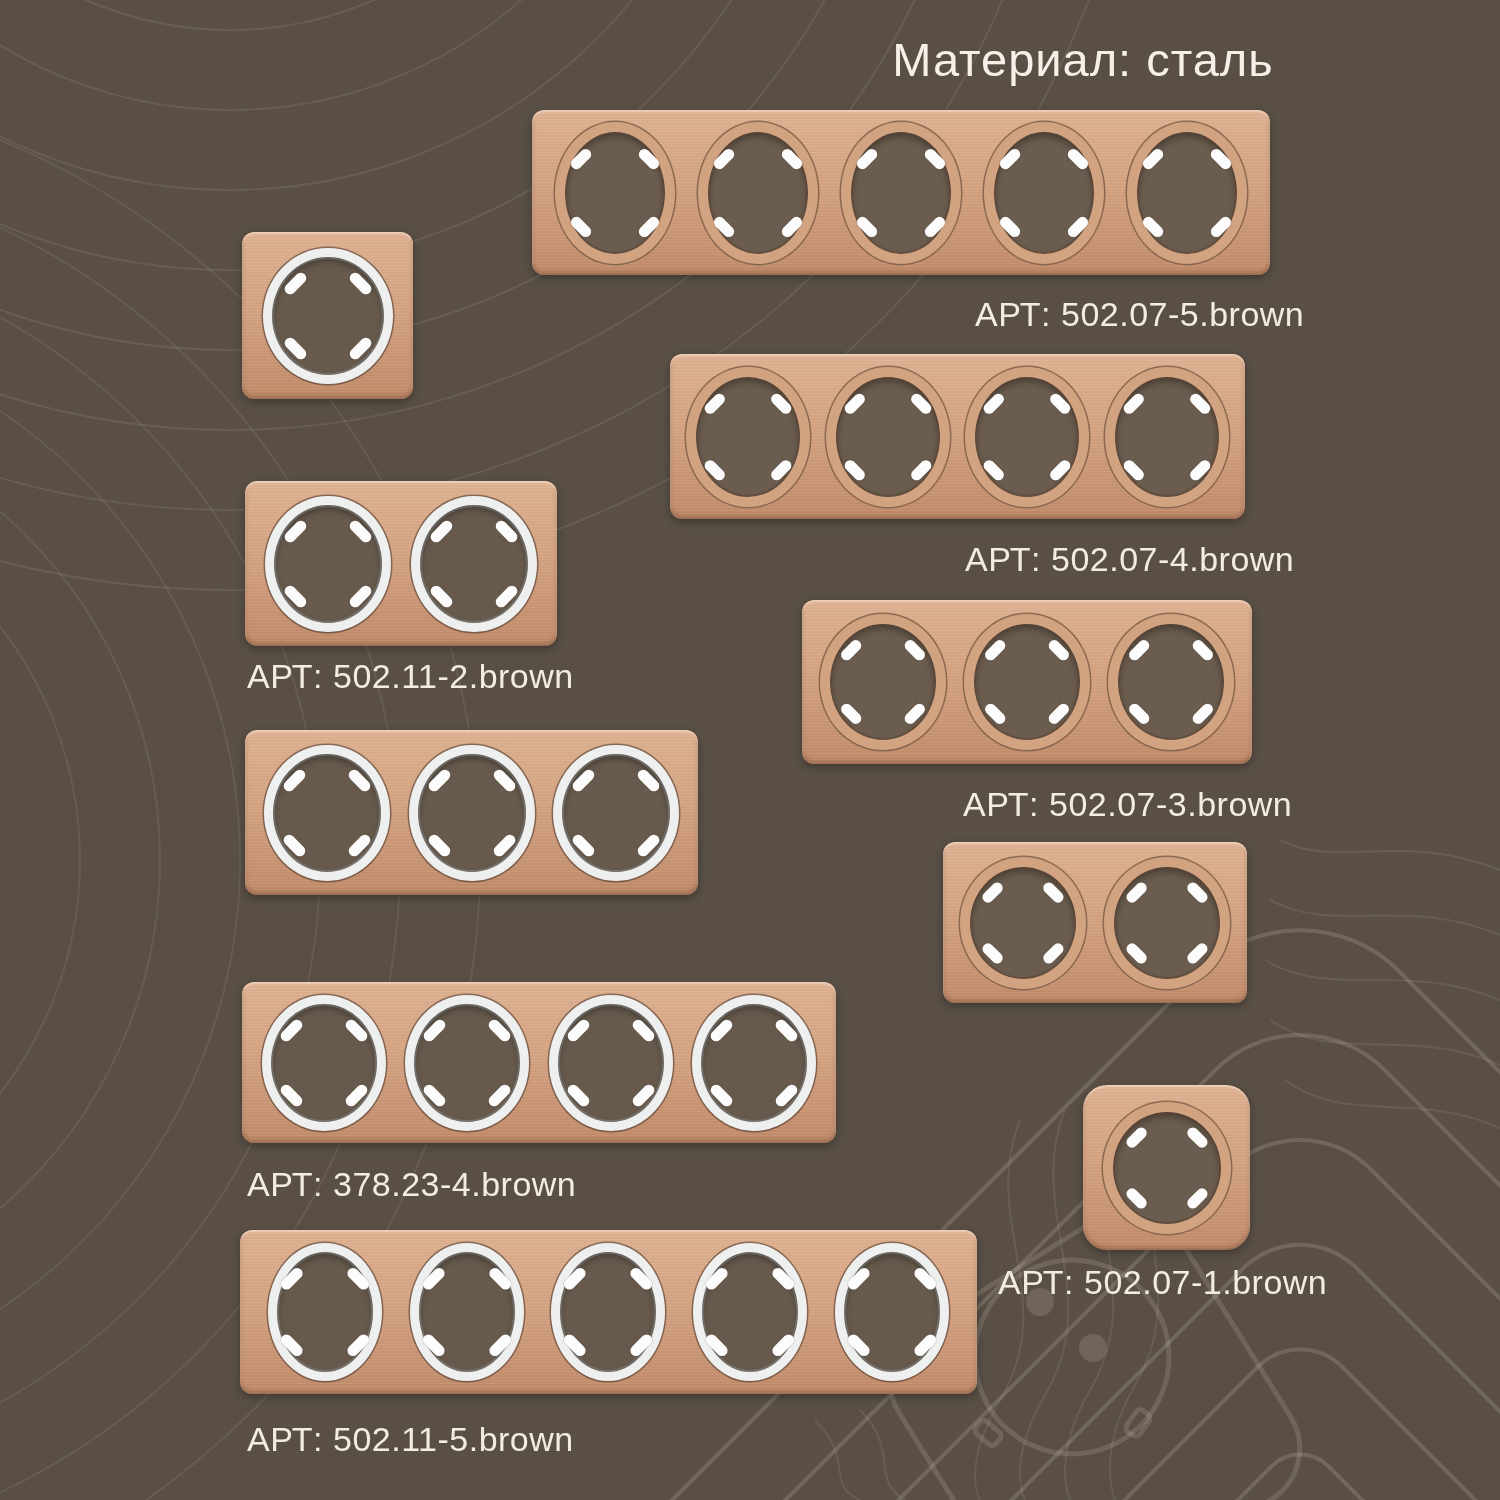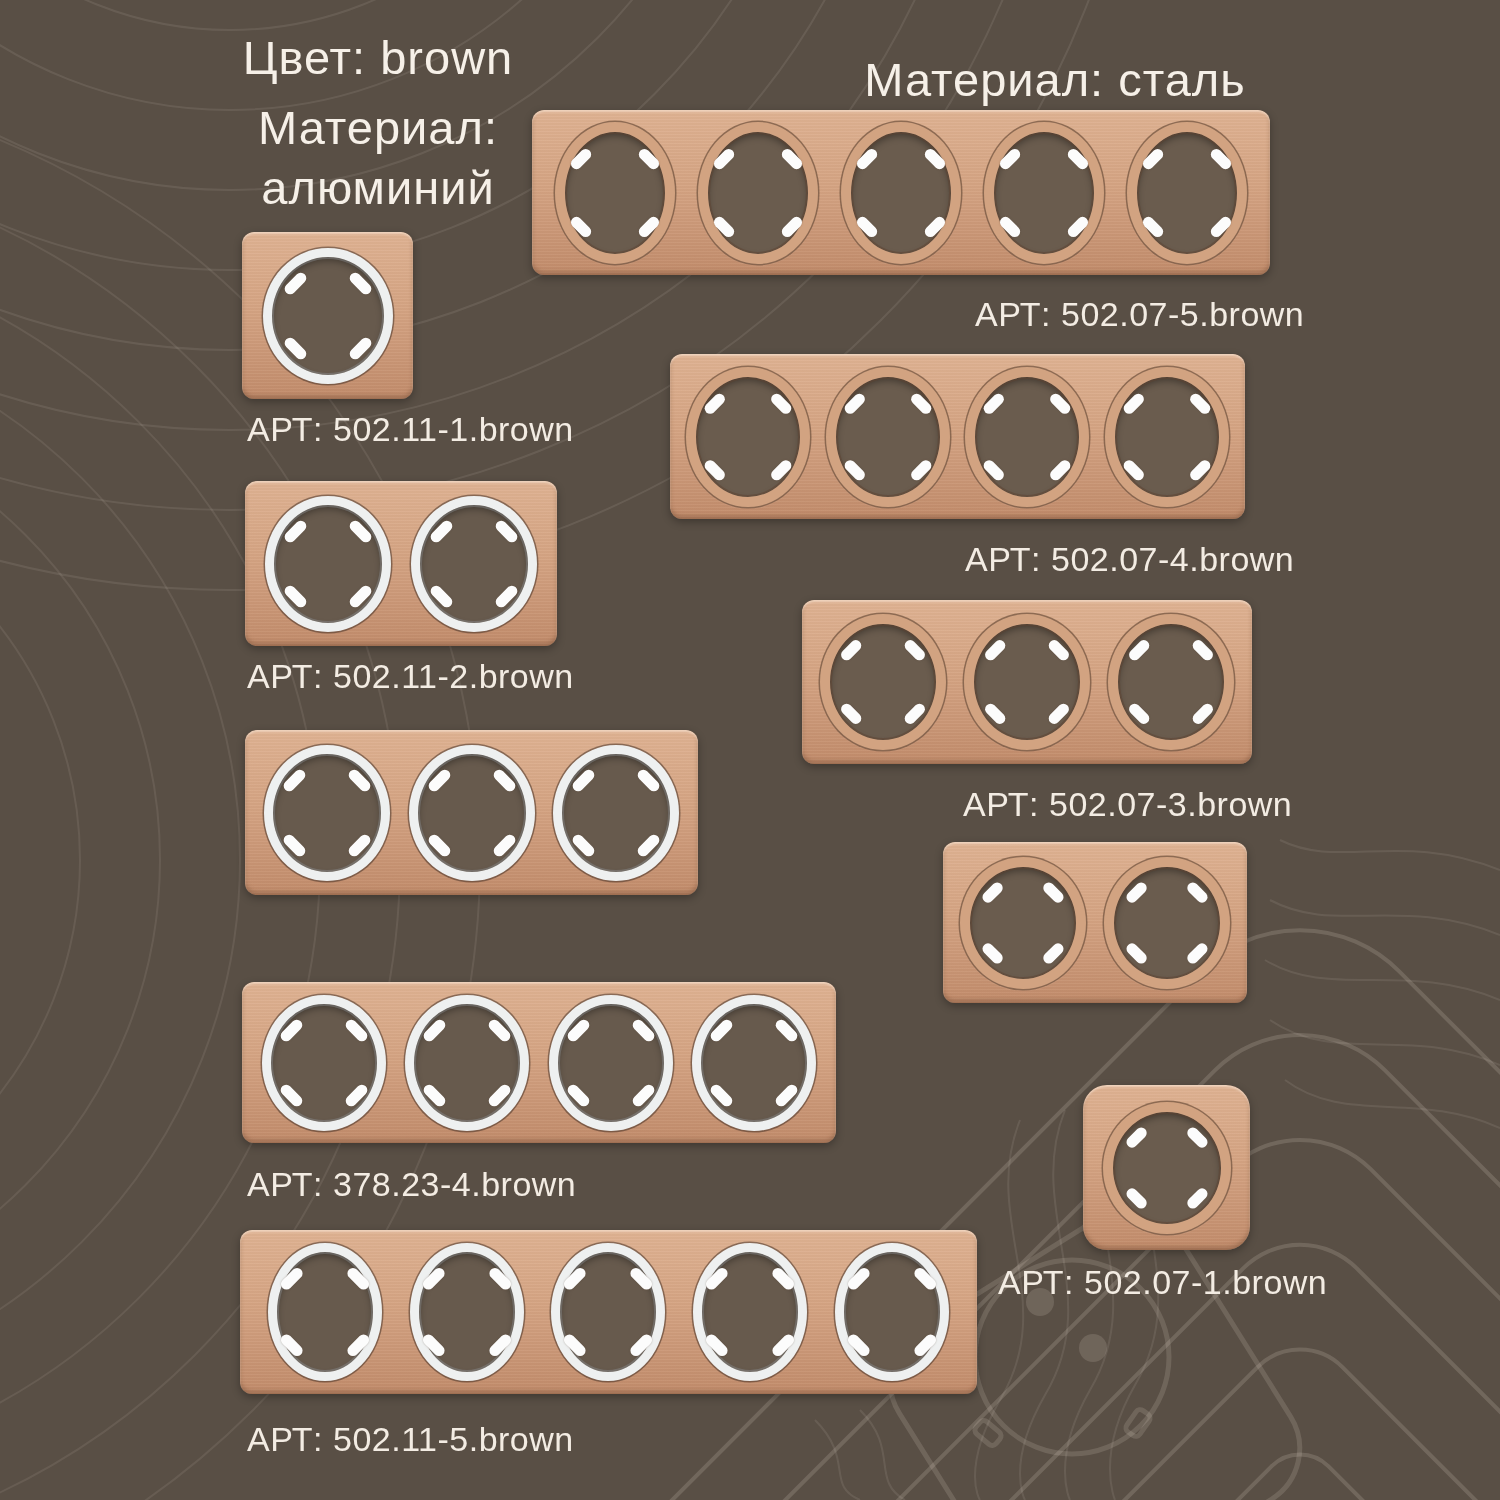--- a/index.html
+++ b/index.html
@@ -7,21 +7,21 @@
     position:relative;width:1500px;height:1500px;overflow:hidden;
     background:#594f45;
     font-family:"Liberation Sans", sans-serif;
   }
   svg.decor{position:absolute;left:0;top:0;z-index:0;}
   .hdr{
     position:absolute;z-index:3;color:#f6f0e8;font-weight:400;
     font-size:47px;letter-spacing:1px;line-height:60px;text-align:center;
   }
   .hdr-left{left:228px;top:28px;width:300px;}
-  .hdr-right{left:840px;top:30px;width:430px;margin-top:20px;}
+  .hdr-right{left:868px;top:30px;width:430px;}
   .frame{
     position:absolute;z-index:2;display:flex;align-items:center;
     justify-content:space-evenly;border-radius:12px;
     background:
       repeating-linear-gradient(180deg, rgba(255,255,255,0.045) 0 1px, rgba(0,0,0,0.02) 1px 3px),
       linear-gradient(180deg,#dfb292 0%,#d5a483 45%,#c28c6b 100%);
     box-shadow:
       0 3px 8px rgba(0,0,0,0.30),
       inset 0 2px 2px rgba(255,238,224,0.55),
       inset 0 -3px 4px rgba(110,72,48,0.45);
@@ -110,38 +110,32 @@
     <g stroke="#f0e6da" stroke-opacity="0.15" fill="none" stroke-width="5">
       <rect x="930" y="1250" width="330" height="330" rx="60" transform="rotate(-32 1095 1415)"></rect>
       <circle cx="1072" cy="1357" r="97"></circle>
       <circle cx="1040" cy="1302" r="14" fill="#f0e6da" fill-opacity="0.15" stroke="none"></circle>
       <circle cx="1093" cy="1348" r="14" fill="#f0e6da" fill-opacity="0.15" stroke="none"></circle>
       <rect x="975" y="1425" width="26" height="16" rx="5" transform="rotate(40 988 1433)"></rect>
       <rect x="1125" y="1415" width="26" height="16" rx="5" transform="rotate(-55 1138 1423)"></rect>
     </g>
   </svg>
 
-  <div class="hdr hdr-left">
-    <div>Цвет: brown</div>
-    <div style="margin-top:10px;">Материал:</div>
-    <div>алюминий</div>
-  </div>
   <div class="hdr hdr-right">
     <div>Материал: сталь</div>
   </div>
 
   <div class="frame alu" style="left:242px;top:232px;width:171px;height:167px;--hw:112px;--hh:118px;">
       <div class="hole">
         <span class="tab" style="transform: translate(-50%, -50%) rotate(45deg) translateY(-46px);"></span>
         <span class="tab" style="transform: translate(-50%, -50%) rotate(135deg) translateY(-46px);"></span>
         <span class="tab" style="transform: translate(-50%, -50%) rotate(225deg) translateY(-46px);"></span>
         <span class="tab" style="transform: translate(-50%, -50%) rotate(315deg) translateY(-46px);"></span>
       </div>
     </div>
-  <div class="art" style="left:247px;top:410px;">АРТ: 502.11-1.brown</div>
 
   <div class="frame alu" style="left:245px;top:481px;width:312px;height:165px;--hw:108px;--hh:118px;">
       <div class="hole">
         <span class="tab" style="transform: translate(-50%, -50%) rotate(45deg) translateY(-46px);"></span>
         <span class="tab" style="transform: translate(-50%, -50%) rotate(135deg) translateY(-46px);"></span>
         <span class="tab" style="transform: translate(-50%, -50%) rotate(225deg) translateY(-46px);"></span>
         <span class="tab" style="transform: translate(-50%, -50%) rotate(315deg) translateY(-46px);"></span>
       </div>
       <div class="hole">
         <span class="tab" style="transform: translate(-50%, -50%) rotate(45deg) translateY(-46px);"></span>

